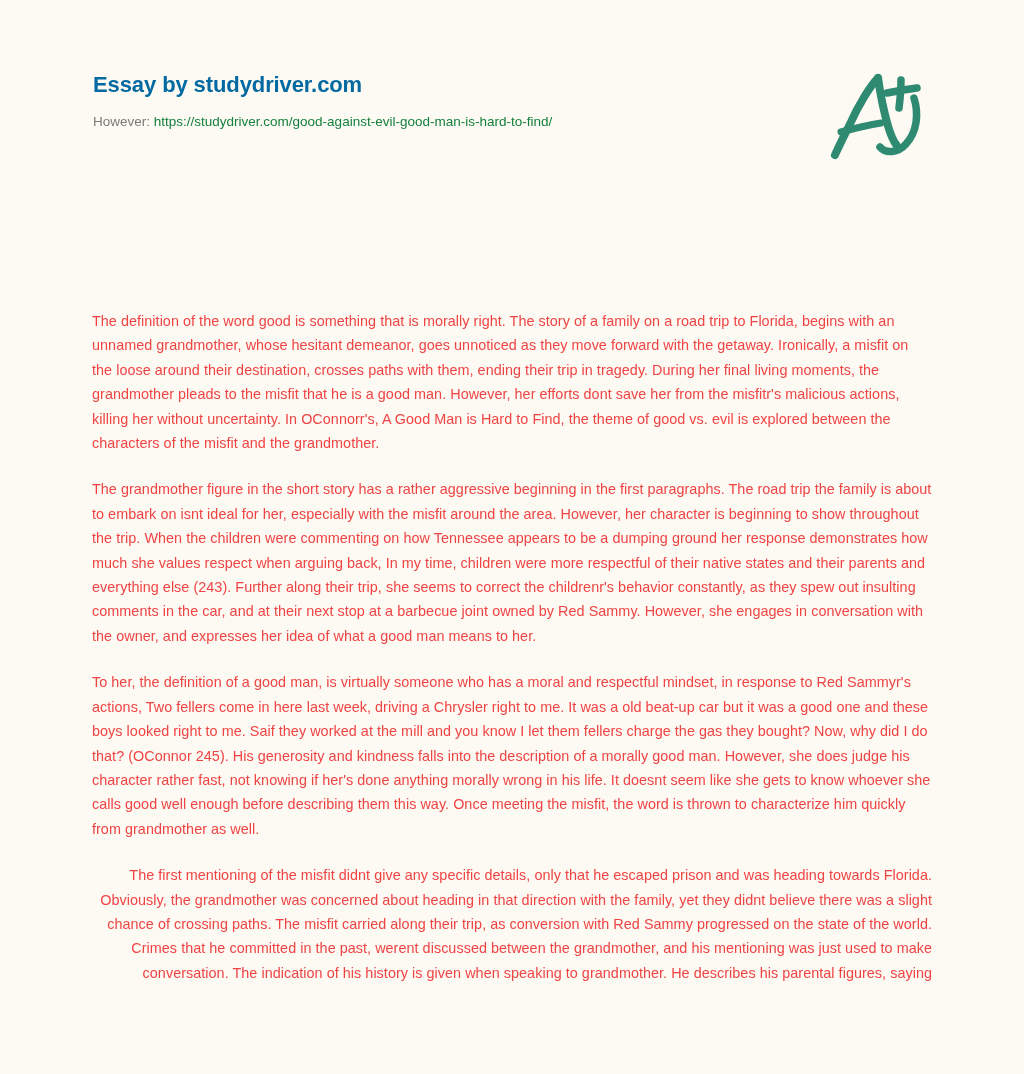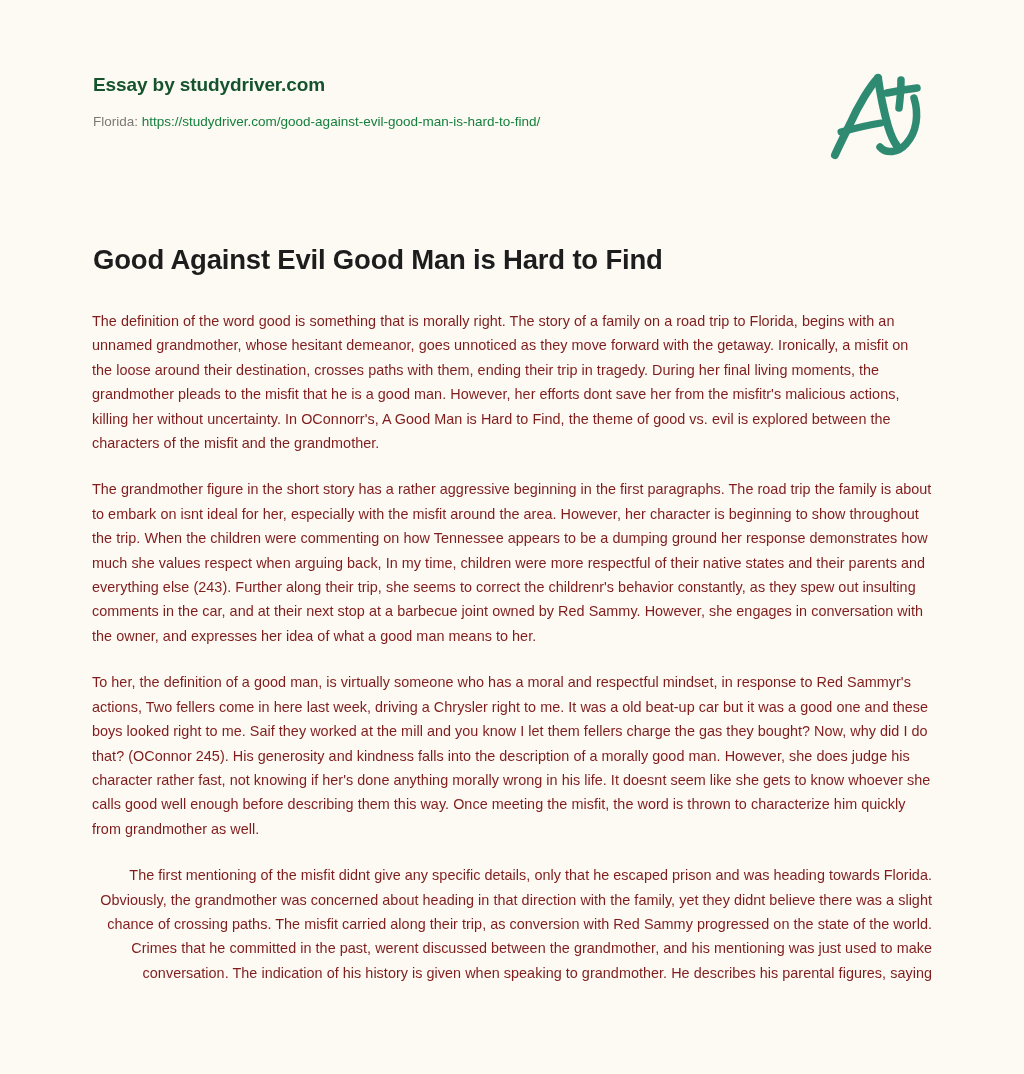--- a/index.html
+++ b/index.html
@@ -24,23 +24,23 @@
 
   
   .header {
     position: absolute;
     left: 93px;
     top: 72px;
     width: 838px;
   }
 
   .essay-by {
-    font-size: 19px;
+    font-size: 22px;
     font-weight: bold;
-    color: #14532d;
+    color: #0369a1;
     letter-spacing: -0.1px;
     line-height: 26px;
     margin: 0;
   }
 
   .source-line {
     margin: 0;
     padding-top: 15px;
     font-size: 13.5px;
     line-height: 18px;
@@ -90,38 +90,38 @@
     position: absolute;
     left: 92px;
     top: 309px;
     width: 840px;
   }
 
   .body-copy p {
     margin: 0 0 22px 0;
     font-size: 14.4px;
     line-height: 24.4px;
-    color: #7f1d1d;
+    color: #ef4444;
     text-align: left;
     letter-spacing: 0.04px;
   }
   .body-copy p:last-child {
     margin-bottom: 0;
     text-align: right;
   }
 </style>
 </head>
 <body>
 
 <div class="page">
 
   <div class="header">
     <div class="essay-by">Essay by studydriver.com</div>
     <div class="source-line">
-      <span class="source-label">Florida: </span><a class="source-url" href="#">https://studydriver.com/good-against-evil-good-man-is-hard-to-find/</a>
+      <span class="source-label">However: </span><a class="source-url" href="#">https://studydriver.com/good-against-evil-good-man-is-hard-to-find/</a>
     </div>
   </div>
 
   <div class="logo">
     <svg viewBox="0 0 108 104" xmlns="http://www.w3.org/2000/svg">
       <g fill="none" stroke="#2e8b72" stroke-linecap="round" stroke-linejoin="round">
 
         <path d="M60 16 C52 24 40 44 32 62 C25 76 20 86 17 93" stroke-width="8"></path>
 
         <path d="M60 16 C62 30 66 50 70 64 C73 74 76 80 79 84" stroke-width="8"></path>
@@ -130,21 +130,20 @@
 
         <path d="M83 18 C83 28 82 38 81 46" stroke-width="7.5"></path>
 
         <path d="M69 31 C79 29 91 27 99 26" stroke-width="7.5"></path>
 
         <path d="M96 36 C101 52 99 70 88 82 C80 91 68 92 62 85" stroke-width="7.5"></path>
       </g>
     </svg>
   </div>
 
-  <h1 class="doc-title">Good Against Evil Good Man is Hard to Find</h1>
 
   <div class="body-copy">
     <p>The definition of the word good is something that is morally right. The story of a family on a road trip to Florida, begins with an unnamed grandmother, whose hesitant demeanor, goes unnoticed as they move forward with the getaway. Ironically, a misfit on the loose around their destination, crosses paths with them, ending their trip in tragedy. During her final living moments, the grandmother pleads to the misfit that he is a good man. However, her efforts dont save her from the misfitr's malicious actions, killing her without uncertainty. In OConnorr's, A Good Man is Hard to Find, the theme of good vs. evil is explored between the characters of the misfit and the grandmother.</p>
     <p>The grandmother figure in the short story has a rather aggressive beginning in the first paragraphs. The road trip the family is about to embark on isnt ideal for her, especially with the misfit around the area. However, her character is beginning to show throughout the trip. When the children were commenting on how Tennessee appears to be a dumping ground her response demonstrates how much she values respect when arguing back, In my time, children were more respectful of their native states and their parents and everything else (243). Further along their trip, she seems to correct the childrenr's behavior constantly, as they spew out insulting comments in the car, and at their next stop at a barbecue joint owned by Red Sammy. However, she engages in conversation with the owner, and expresses her idea of what a good man means to her.</p>
     <p>To her, the definition of a good man, is virtually someone who has a moral and respectful mindset, in response to Red Sammyr's actions, Two fellers come in here last week, driving a Chrysler right to me. It was a old beat-up car but it was a good one and these boys looked right to me. Saif they worked at the mill and you know I let them fellers charge the gas they bought? Now, why did I do that? (OConnor 245). His generosity and kindness falls into the description of a morally good man. However, she does judge his character rather fast, not knowing if her's done anything morally wrong in his life. It doesnt seem like she gets to know whoever she calls good well enough before describing them this way. Once meeting the misfit, the word is thrown to characterize him quickly from grandmother as well.</p>
     <p>The first mentioning of the misfit didnt give any specific details, only that he escaped prison and was heading towards Florida. Obviously, the grandmother was concerned about heading in that direction with the family, yet they didnt believe there was a slight chance of crossing paths. The misfit carried along their trip, as conversion with Red Sammy progressed on the state of the world. Crimes that he committed in the past, werent discussed between the grandmother, and his mentioning was just used to make conversation. The indication of his history is given when speaking to grandmother. He describes his parental figures, saying</p>
   </div>
 
 </div>
 

